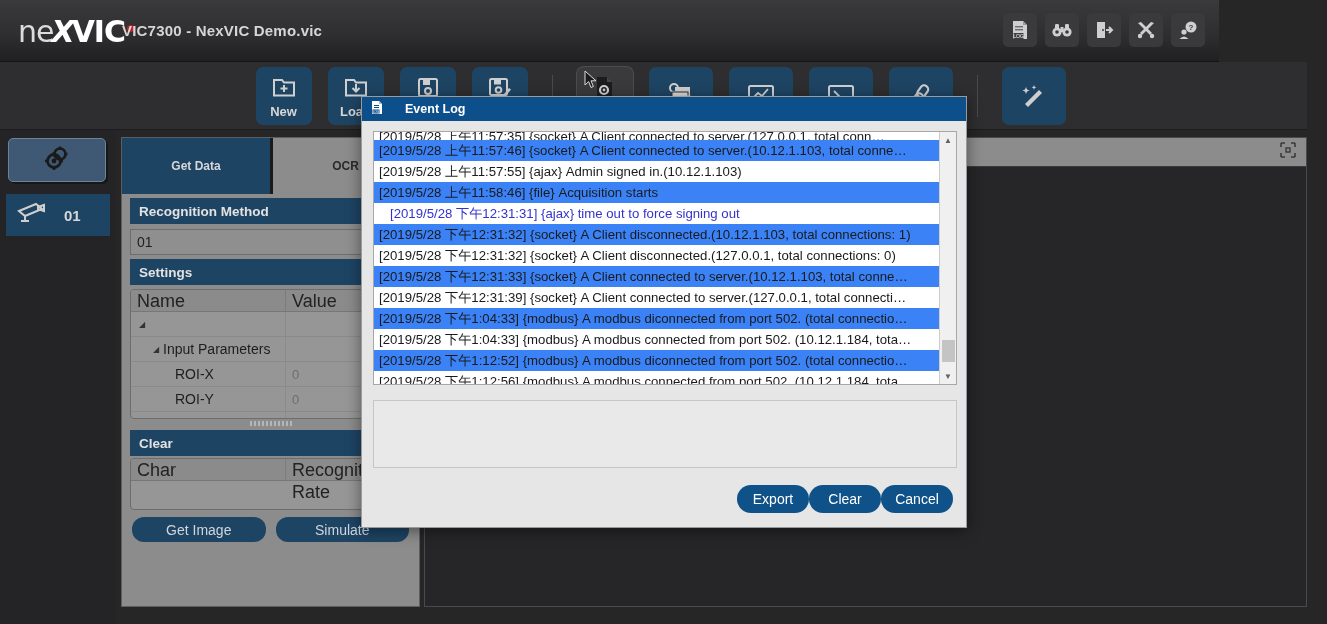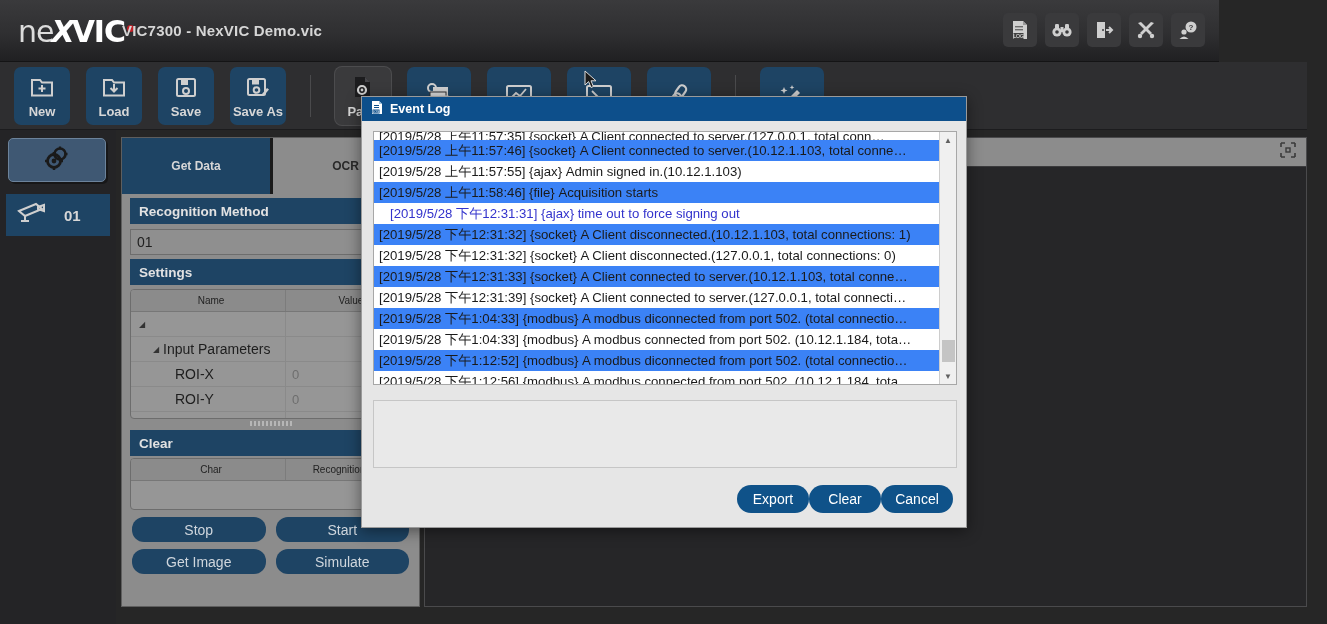--- a/index.html
+++ b/index.html
@@ -37,21 +37,21 @@
   .ticon {
     width: 34px; height: 34px; border-radius: 5px; background: #3a3a3c;
     display: flex; align-items: center; justify-content: center;
   }
   .ticon svg { display: block; }
 
   
   #toolbar {
     position: absolute; left: 0; top: 62px; width: 1307px; height: 68px;
     background: #2e2e30; border-bottom: 1px solid #1c1c1e;
-    display: flex; align-items: center; padding-left: 14px; gap: 16px;
+    display: flex; align-items: center; padding-left: 14px; gap: 16px; justify-content: center;
   }
   .tb-btn {
     width: 56px; height: 58px; border-radius: 7px; background: #1e4464;
     display: flex; flex-direction: column; align-items: center; justify-content: center;
     gap: 2px; cursor: default;
   }
   .tb-btn.active { background: #3a3a3c; box-shadow: 0 0 0 1px #4c4c4e; }
   .tb-btn.icononly { width: 64px; background: #1e4464; }
   .tb-btn .lbl { font-size: 13px; font-weight: bold; color: #d7d7d7; }
   .tb-sep { width: 1px; height: 42px; background: #4a4a4c; margin: 0 8px; }
@@ -96,21 +96,21 @@
   }
   .combo {
     margin: 5px 8px 0 8px; height: 26px; background: #8f8f8f; border: 1px solid #6d6d6d;
     display: flex; align-items: center; padding-left: 6px; font-size: 14px; color: #1f1f1f;
   }
   #settings-grid {
     margin: 4px 8px 0 8px; height: 130px; background: #969696;
     border: 1px solid #6d6d6d; border-radius: 4px; overflow: hidden;
   }
   .grid-head { display: flex; height: 22px; background: #8b8b8b; border-bottom: 1px solid #777; }
-  .grid-head div { font-size: 10px; color: #222; padding-left: 6px; line-height: 22px; text-align: center; }
+  .grid-head div { font-size: 18px; color: #222; padding-left: 6px; line-height: 22px; }
   .gh-name { width: 155px; border-right: 1px solid #7c7c7c; }
   .gh-val  { flex: 1; }
   .grow { display: flex; height: 25px; border-bottom: 1px solid #8a8a8a; }
   .grow .c-name { width: 155px; border-right: 1px solid #8a8a8a; font-size: 14px; color: #1e1e1e;
                   display: flex; align-items: center; }
   .grow .c-val { flex: 1; font-size: 13px; color: #6e6e6e; display: flex; align-items: center;
                  padding-left: 6px; }
   .tw { width: 14px; display: flex; align-items: center; justify-content: center;
         font-size: 8px; color: #333; }
   .ind1 { padding-left: 4px; }
@@ -141,21 +141,21 @@
   #content-body { position: absolute; left: 0; right: 0; top: 28px; bottom: 0; background: #262628;
                   border-top: 1px solid #3a3a3c; }
 
   
   #dialog {
     position: absolute; left: 361px; top: 96px; width: 606px; height: 432px;
     background: #e6e6e6; border: 1px solid #9a9a9a;
     box-shadow: 0 3px 14px rgba(0,0,0,.45);
   }
   #dlg-title {
-    height: 24px; background: #0d4f8b; display: flex; align-items: center; gap: 5px;
+    height: 24px; background: #0d4f8b; display: flex; align-items: center; gap: 20px;
     padding-left: 8px;
   }
   #dlg-title .txt { font-size: 12.5px; font-weight: bold; color: #ffffff; }
   #log-list {
     position: absolute; left: 11px; top: 34px; width: 584px; height: 254px;
     background: #ffffff; border: 1px solid #a7a7a7; overflow: hidden;
     display: flex; flex-direction: column;
   }
   .log-row {
     height: 21px; line-height: 21px; padding-left: 5px; font-size: 13.2px;
@@ -427,24 +427,20 @@
     <div id="grid-splitter"></div>
 
     <div class="sec-hdr">Clear</div>
     <div id="result-grid">
       <div class="grid-head">
         <div class="gh-name">Char</div>
         <div class="gh-val">Recognition Rate</div>
       </div>
     </div>
 
-    <div class="btnrow">
-      <div class="pbtn">Stop</div>
-      <div class="pbtn">Start</div>
-    </div>
     <div class="btnrow">
       <div class="pbtn">Get Image</div>
       <div class="pbtn">Simulate</div>
     </div>
   </div>
 
   <div id="content">
     <div id="content-bar">
       <span>
         <svg width="16" height="16" viewBox="0 0 16 16">

